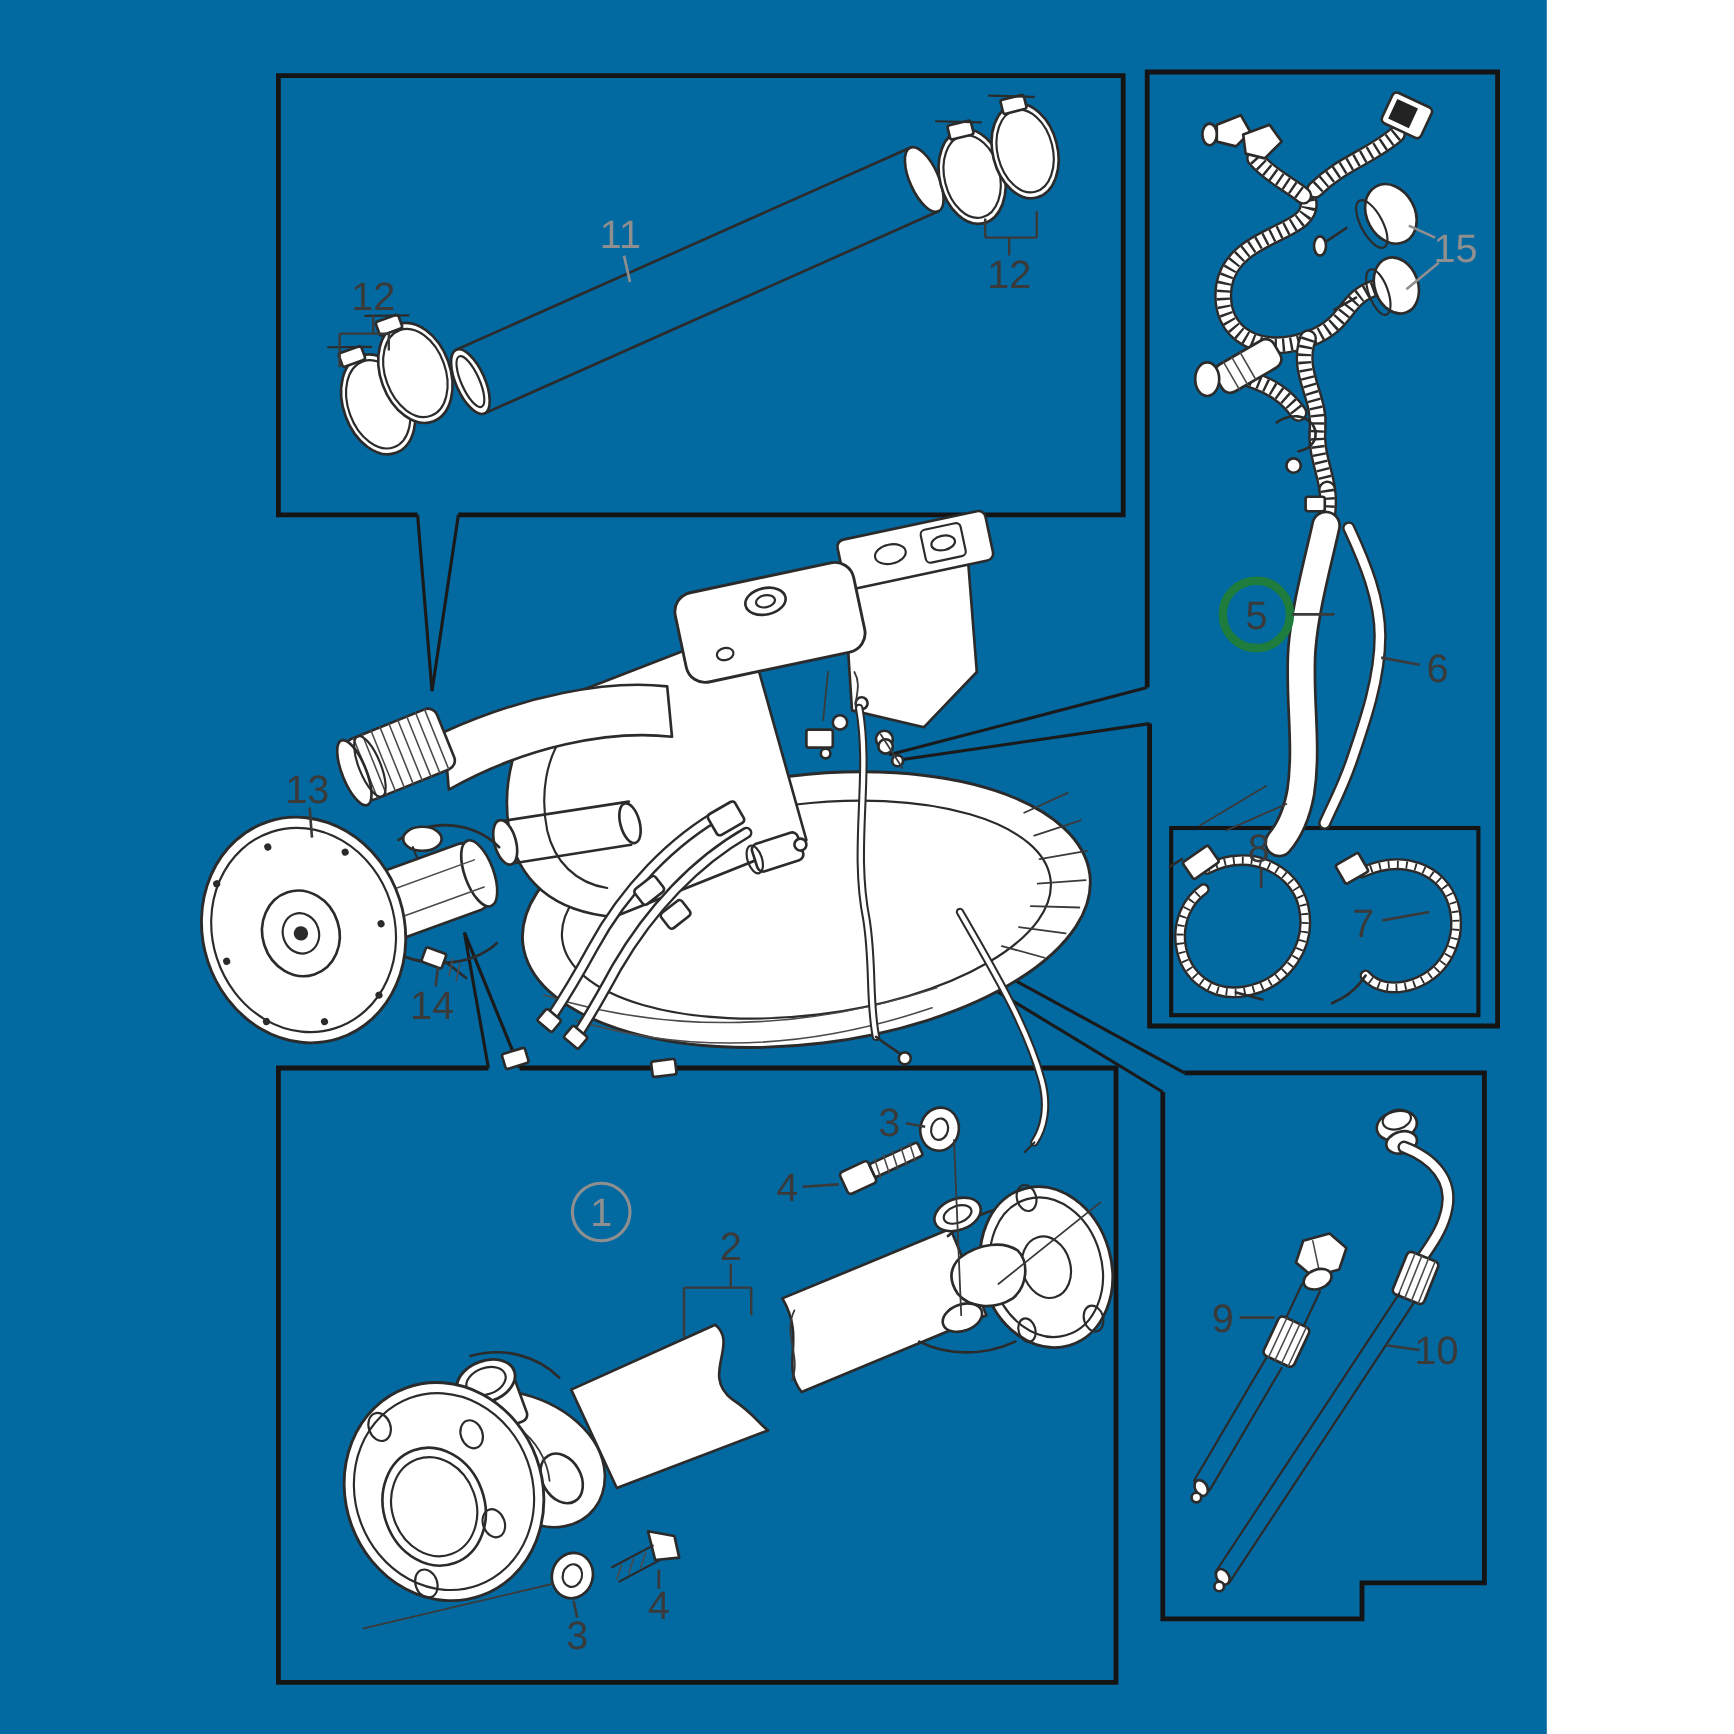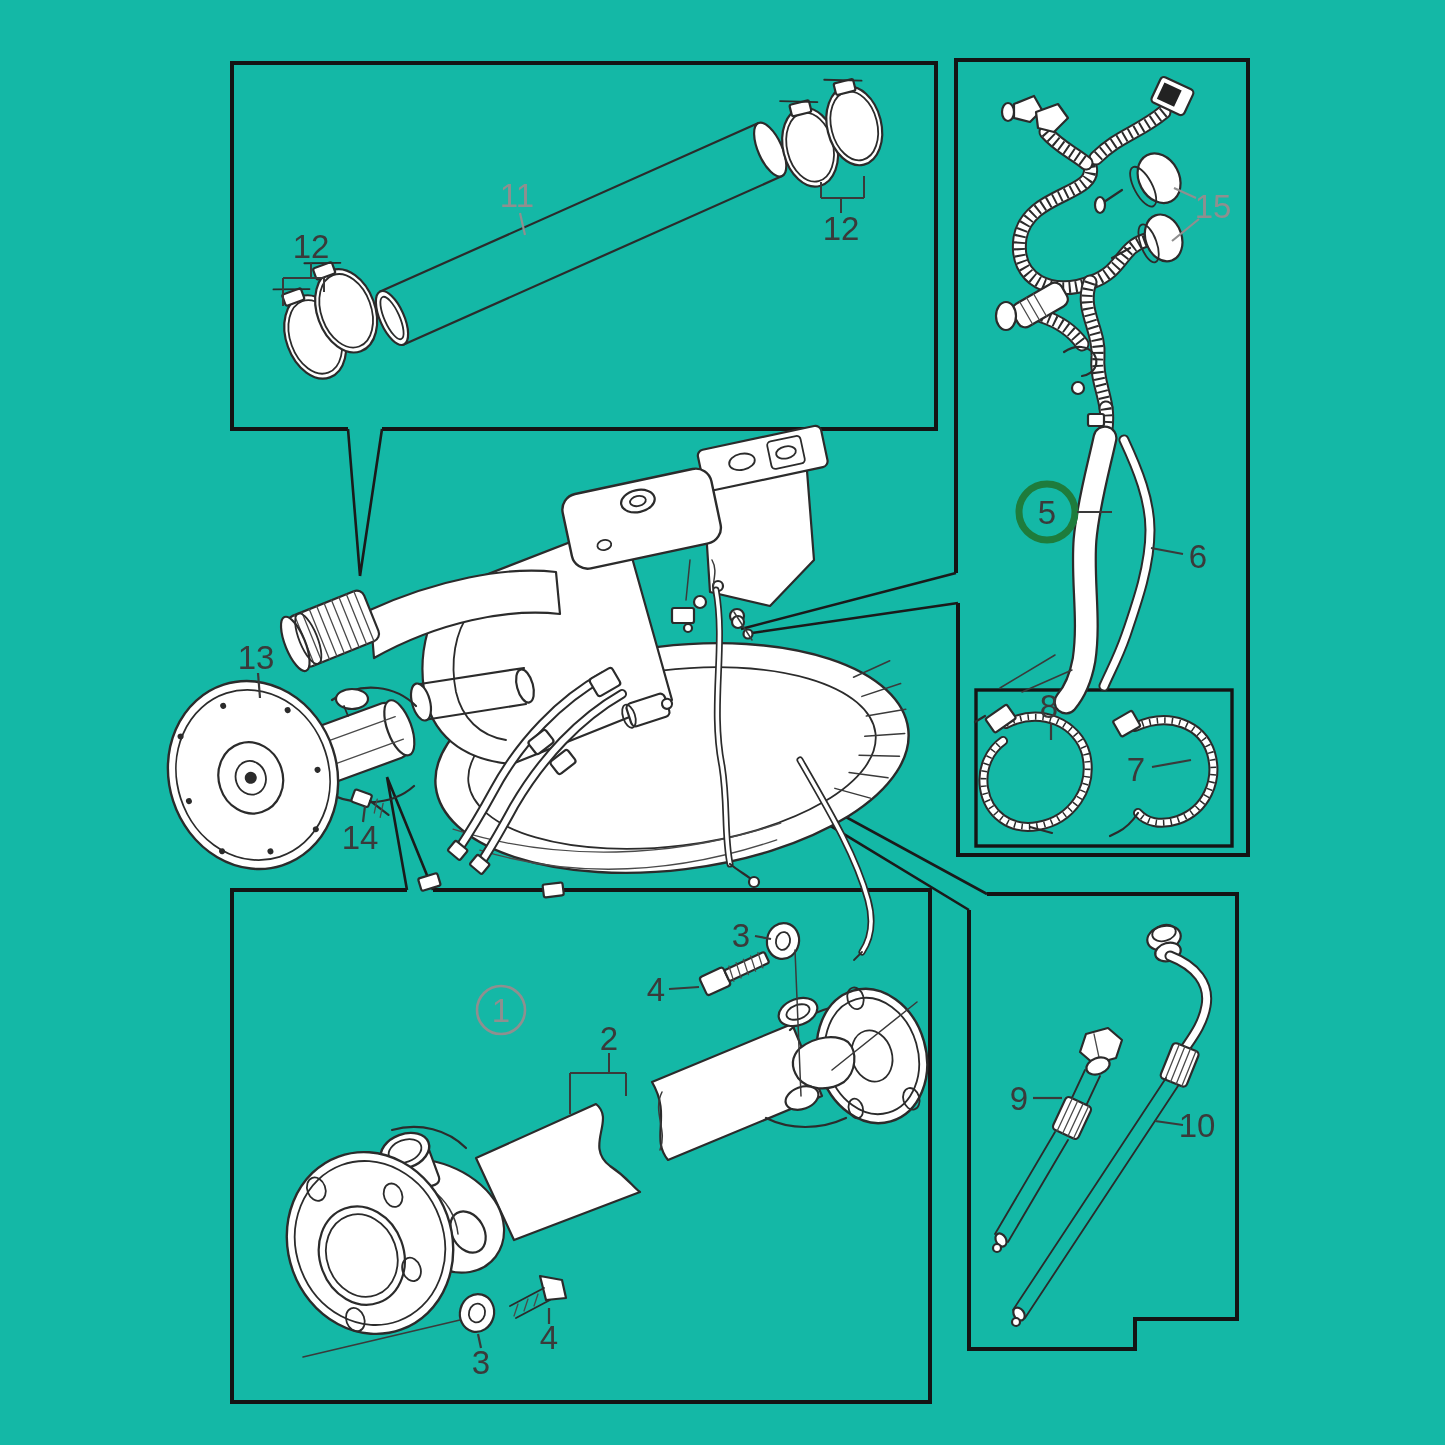--- a/index.html
+++ b/index.html
@@ -1,16 +1,16 @@
 <!DOCTYPE html>
 <html><head>
 <meta charset="utf-8">
 <style>
   html,body { margin:0; padding:0; background:#ffffff; }
-  .stage { width:1445px; height:1445px; position:relative; background:#14b8a6;
+  .stage { width:1289px; height:1445px; position:relative; background:#0369a1;
            font-family:"Liberation Sans", sans-serif; }
   svg { display:block; }
   
   .ln   { fill:none; stroke:#2b2b2b; stroke-width:2.2; stroke-linecap:round; stroke-linejoin:round; }
   .ln18 { fill:none; stroke:#2b2b2b; stroke-width:1.8; stroke-linecap:round; stroke-linejoin:round; }
   .ln15 { fill:none; stroke:#3a3a3a; stroke-width:1.5; stroke-linecap:round; }
   .ln13 { fill:none; stroke:#4a4a4a; stroke-width:1.3; stroke-linecap:round; }
   .wf   { fill:#ffffff; stroke:#2b2b2b; stroke-width:2.2; stroke-linejoin:round; }
   .wf24 { fill:#ffffff; stroke:#2b2b2b; stroke-width:2.4; stroke-linejoin:round; }
   .box  { fill:none; stroke:#141414; stroke-width:4; stroke-linejoin:miter; }

